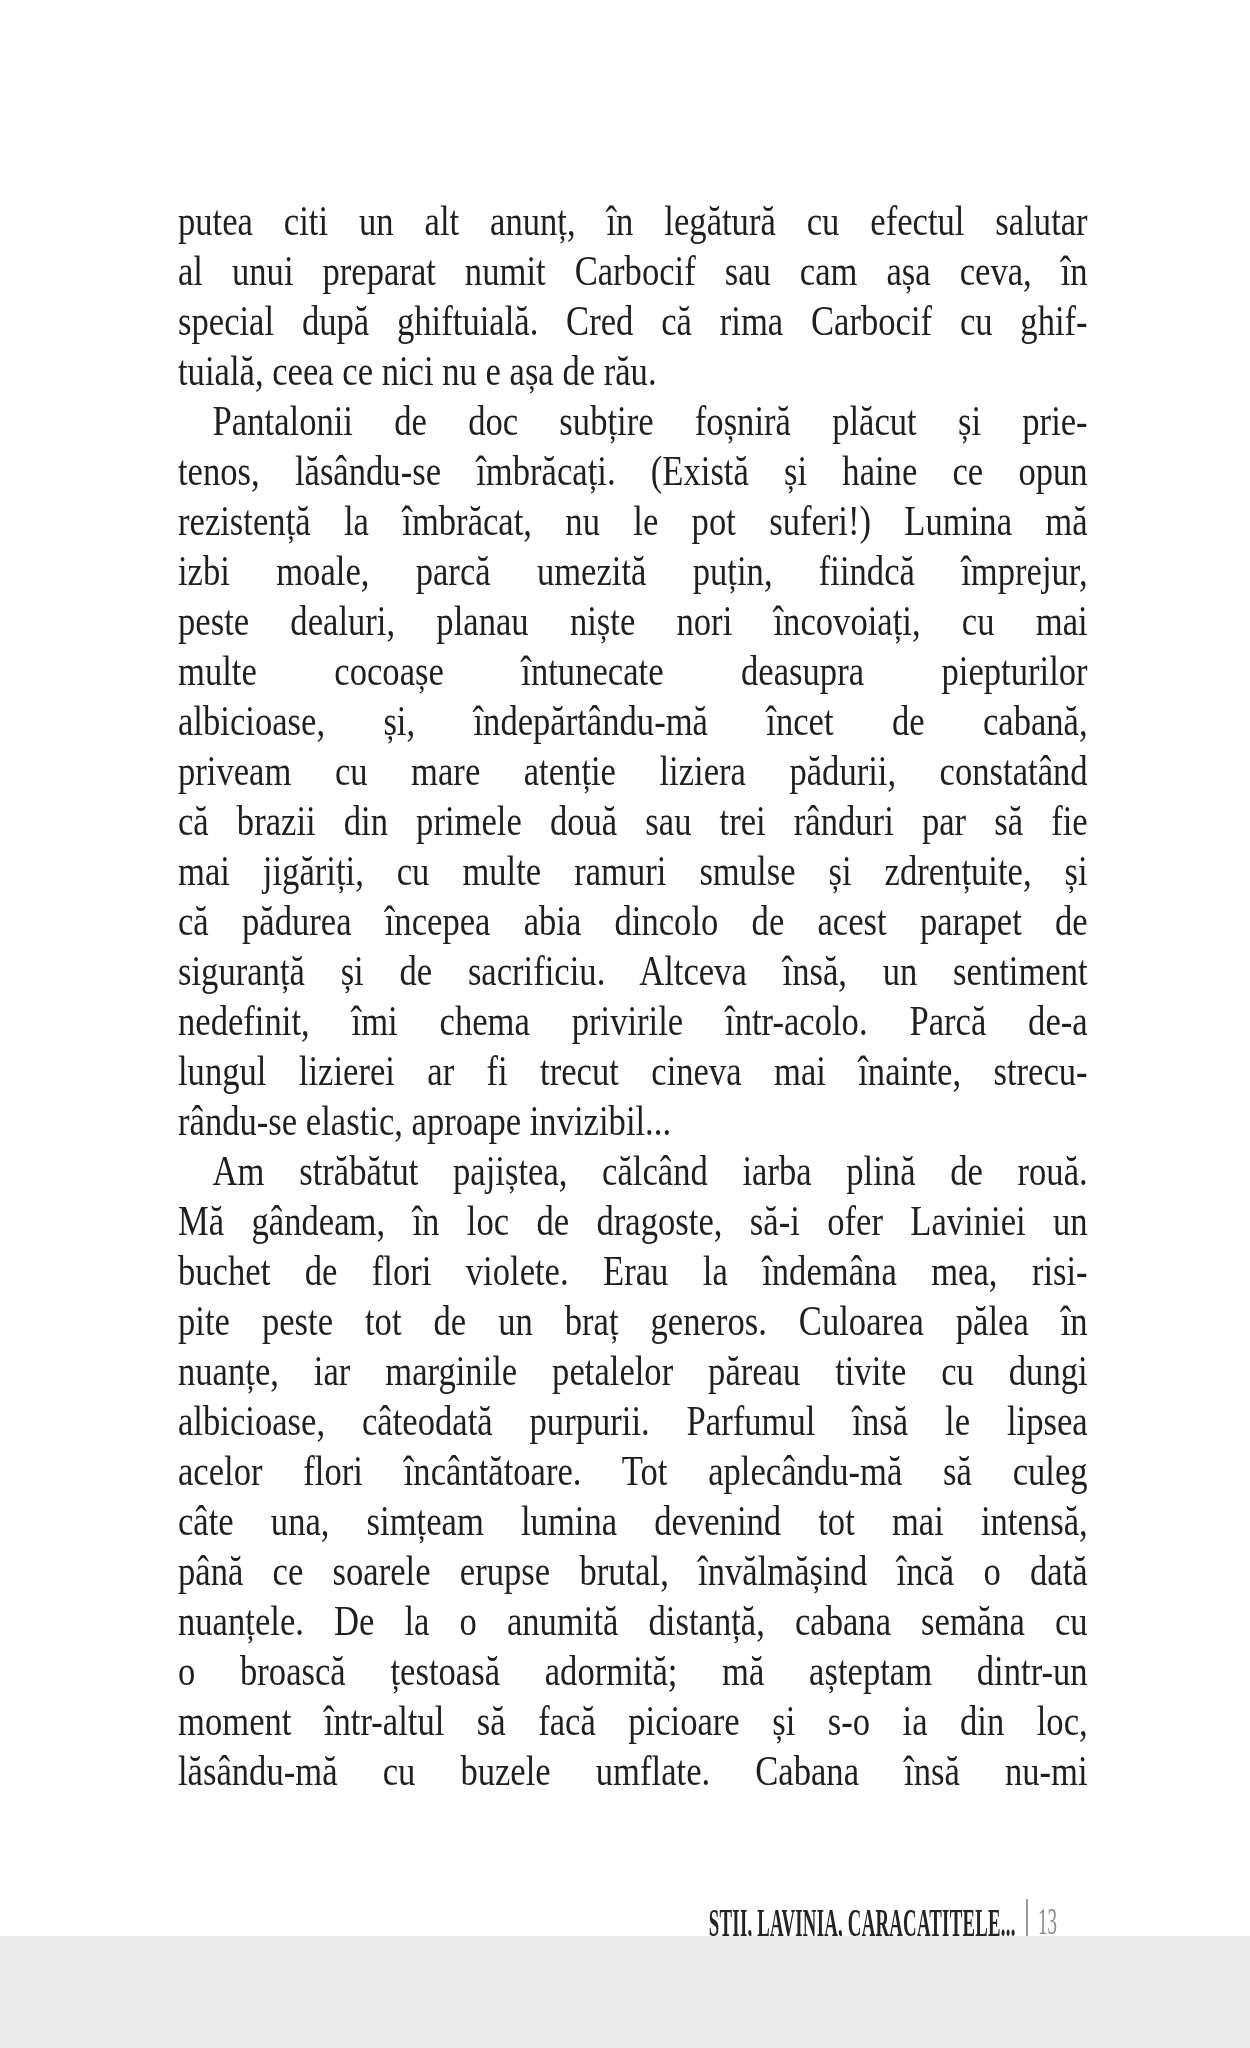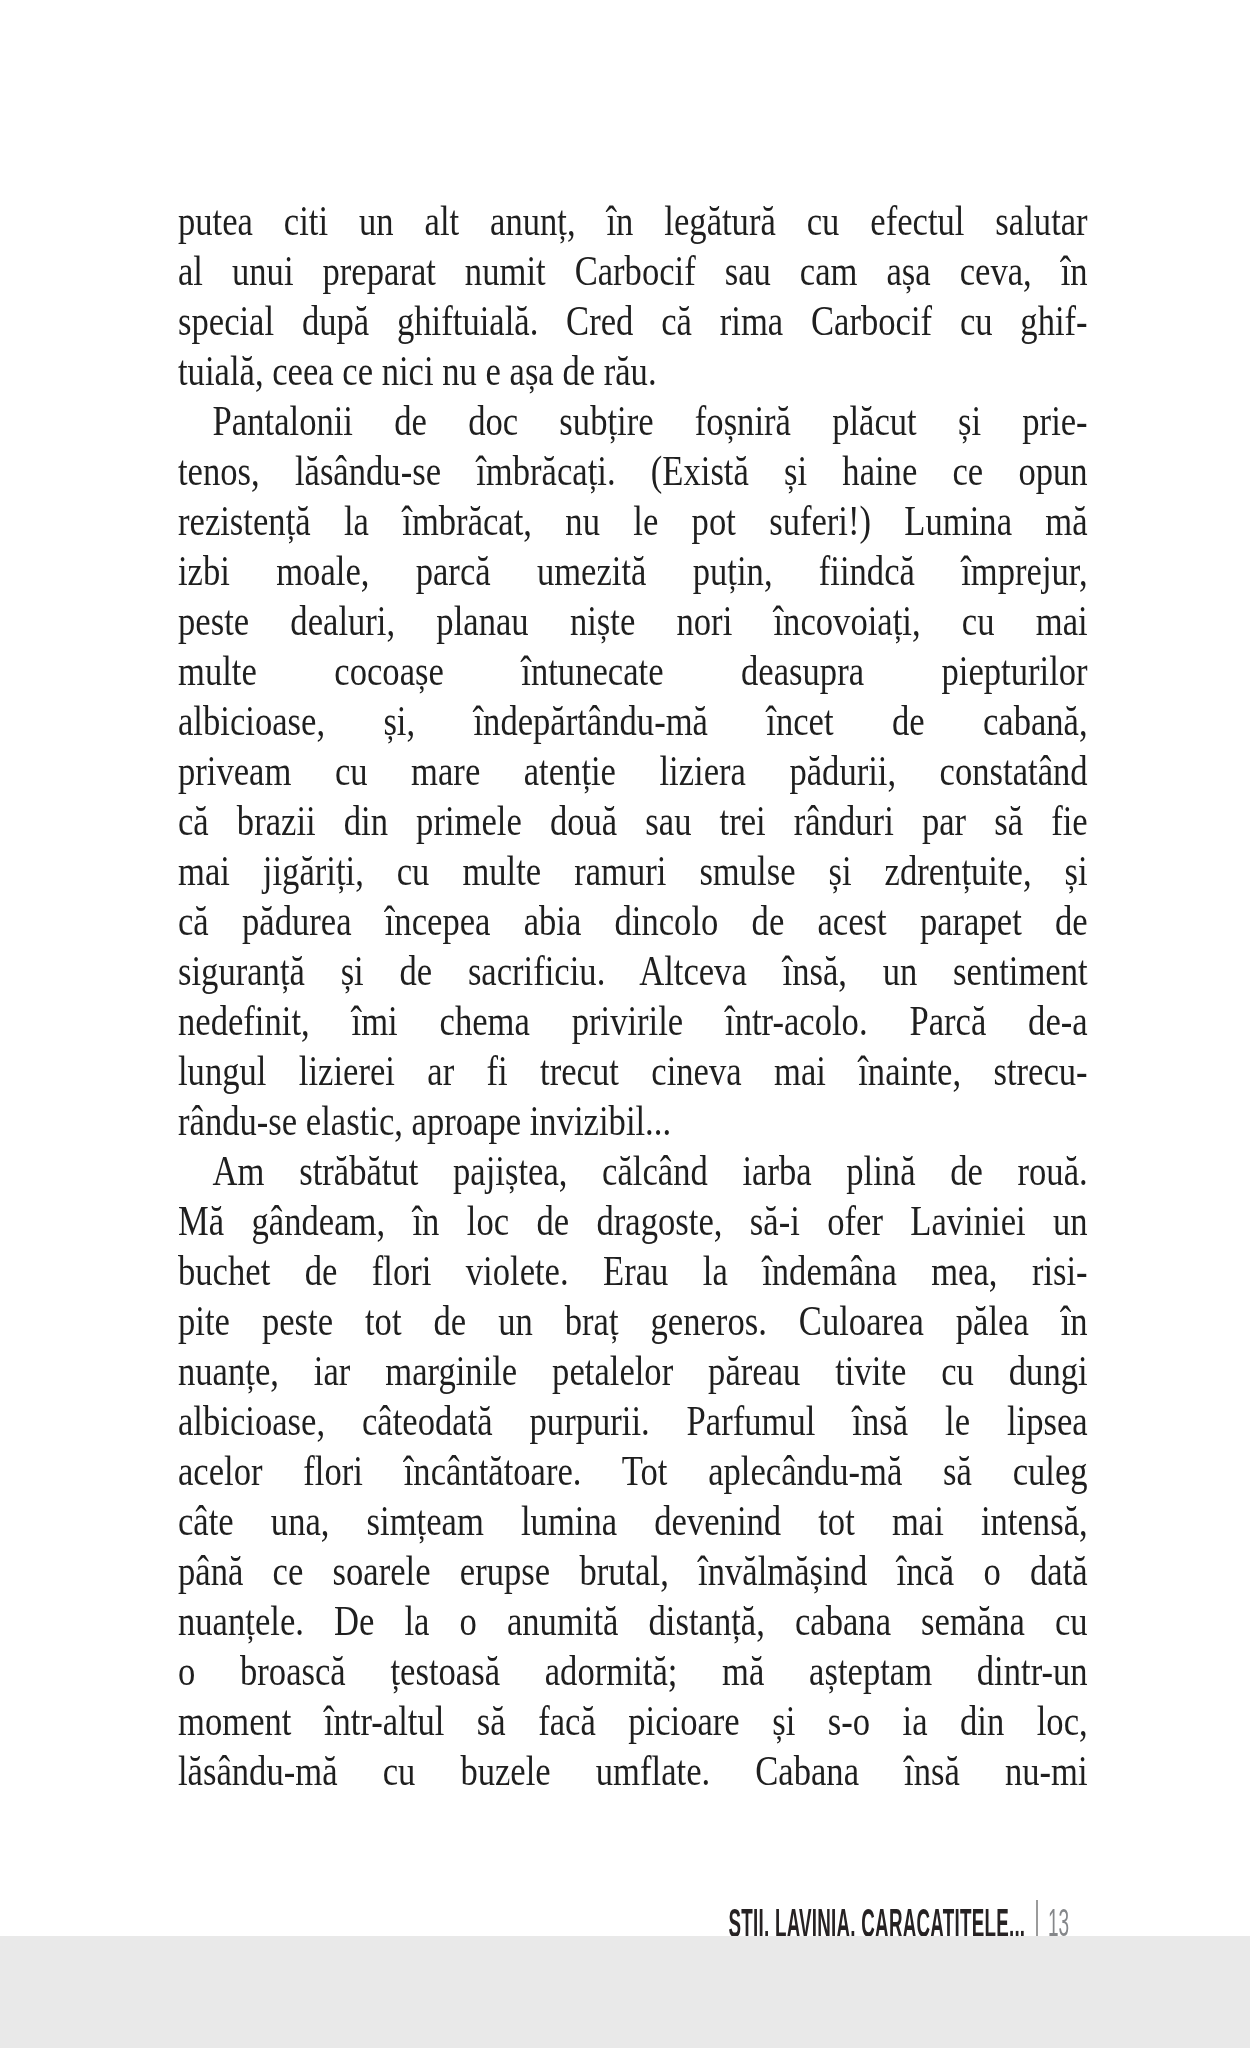--- a/index.html
+++ b/index.html
@@ -36,25 +36,25 @@
   }
   .text-line.endline {
     text-align-last: left;
   }
   .text-line.indent {
     text-indent: 43px;
   }
   .footer {
     position: absolute;
     top: 1899px;
-    right: 160px;
+    right: 174px;
     height: 48px;
     display: flex;
-    align-items: center;
-    font-family: Liberation Sans, sans-serif;
+    align-items: flex-start;
+    font-family: Liberation Serif, serif;
   }
   .running-title {
     display: inline-block;
     white-space: nowrap;
     font-weight: 700;
     font-size: 40px;
     letter-spacing: 0.5px;
     color: #262223;
     transform: scaleX(0.47);
     transform-origin: right center;

